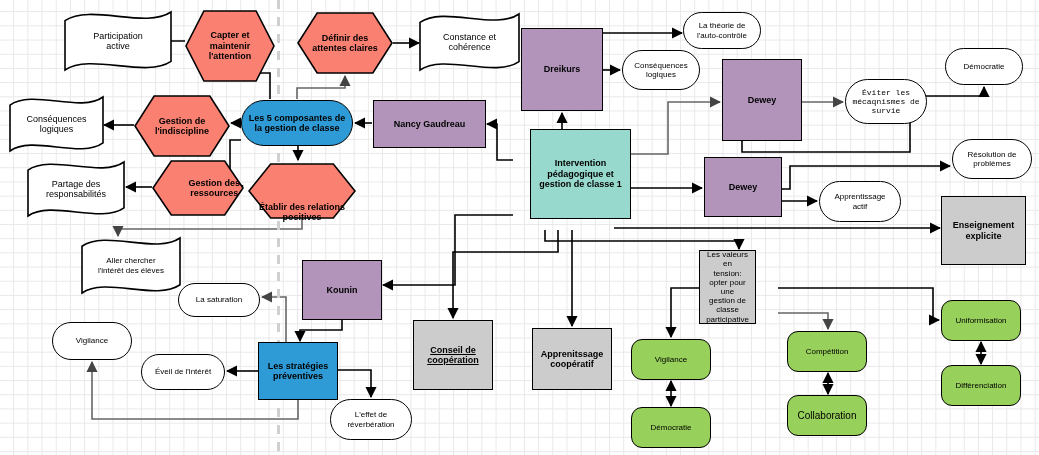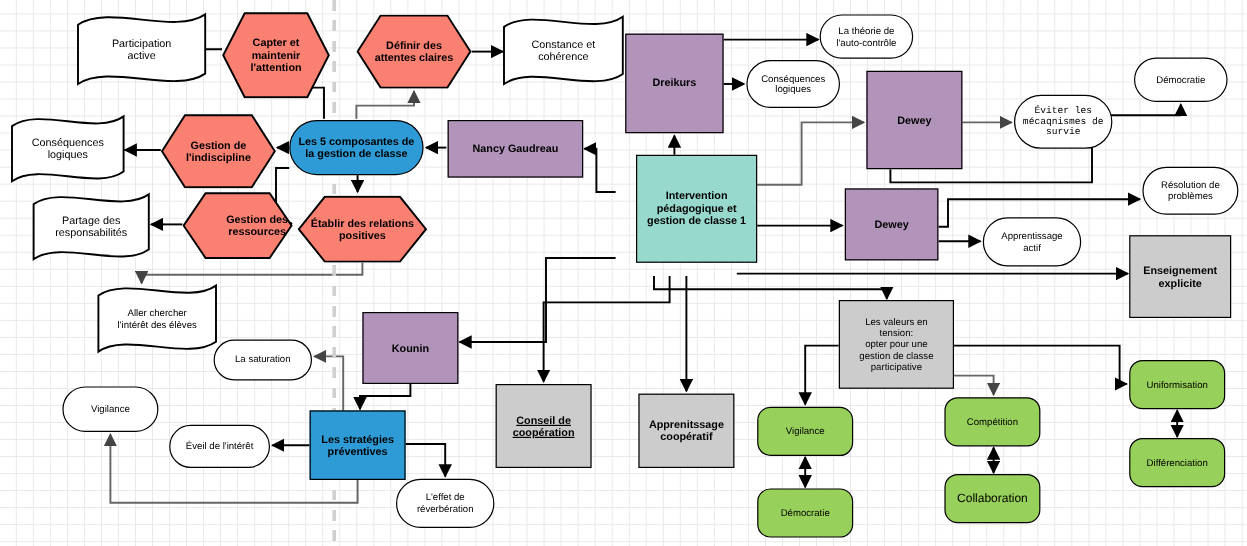--- a/index.html
+++ b/index.html
@@ -241,42 +241,42 @@
           <path d="M 19.32 1 L 72.68 1 L 91 28 L 72.68 55 L 19.32 55 L 1 28 Z" fill="#fa8072" stroke="#000000" stroke-width="1.6"></path>
         </svg>
         <div class="txt bold" style="font-size: 9px; padding: 0px 4px; justify-content: flex-end;">
           <span>Gestion des<br>ressources</span>
         </div>
       </div>
       <div class="shapewrap" style="left: 248px; top: 163px; width: 108px; height: 56px;">
         <svg width="108" height="56">
           <path d="M 22.68 1 L 85.32 1 L 107 28 L 85.32 55 L 22.68 55 L 1 28 Z" fill="#fa8072" stroke="#000000" stroke-width="1.6"></path>
         </svg>
-        <div class="txt bold" style="font-size: 9px; padding: 0px 4px;">
+        <div class="txt bold" style="font-size: 9px; padding: 0px 4px; margin-top: 21px;">
           <span>Établir des relations<br>positives</span>
         </div>
       </div>
       <div class="node stadium c-white" style="left: 819px; top: 181px; width: 82px; height: 41px; font-size: 8px;">
         <span class="lbl">Apprentissage<br>actif</span>
       </div>
       <div class="node rect c-gray bold" style="left: 941px; top: 196px; width: 85px; height: 69px; font-size: 9px;">
         <span class="lbl">Enseignement<br>explicite</span>
       </div>
       <div class="shapewrap" style="left: 80px; top: 236px; width: 102px; height: 59px;">
         <svg width="102" height="59">
           <path d="M 2 10.260000000000002 C 25.5 -6.260000000000002, 76.5 18.520000000000003, 100 2 L 100 48.739999999999995 C 76.5 65.26, 25.5 40.48, 2 57 Z" fill="#ffffff" stroke="#000000" stroke-width="1.6"></path>
         </svg>
         <div class="txt" style="font-size: 8px; padding: 0px 6px;">
           <span>Aller chercher<br>l'intérêt des élèves</span>
         </div>
       </div>
       <div class="node rect c-purple bold" style="left: 302px; top: 260px; width: 80px; height: 60px; font-size: 9px;">
         <span class="lbl">Kounin</span>
       </div>
-      <div class="node rect c-gray" style="left: 699px; top: 250px; width: 96px; height: 74px; font-size: 8px;">
+      <div class="node rect c-gray" style="left: 699px; top: 250px; width: 57px; height: 74px; font-size: 8px;">
         <span class="lbl">Les valeurs en<br>tension:<br>opter pour une<br>gestion de classe<br>participative</span>
       </div>
       <div class="node stadium c-white" style="left: 178px; top: 283px; width: 82px; height: 34px; font-size: 8px;">
         <span class="lbl">La saturation</span>
       </div>
       <div class="node rrect c-green" style="left: 941px; top: 300px; width: 80px; height: 41px; font-size: 8px;">
         <span class="lbl">Uniformisation</span>
       </div>
       <div class="node stadium c-white" style="left: 52px; top: 322px; width: 80px; height: 38px; font-size: 8px;">
         <span class="lbl">Vigilance</span>

